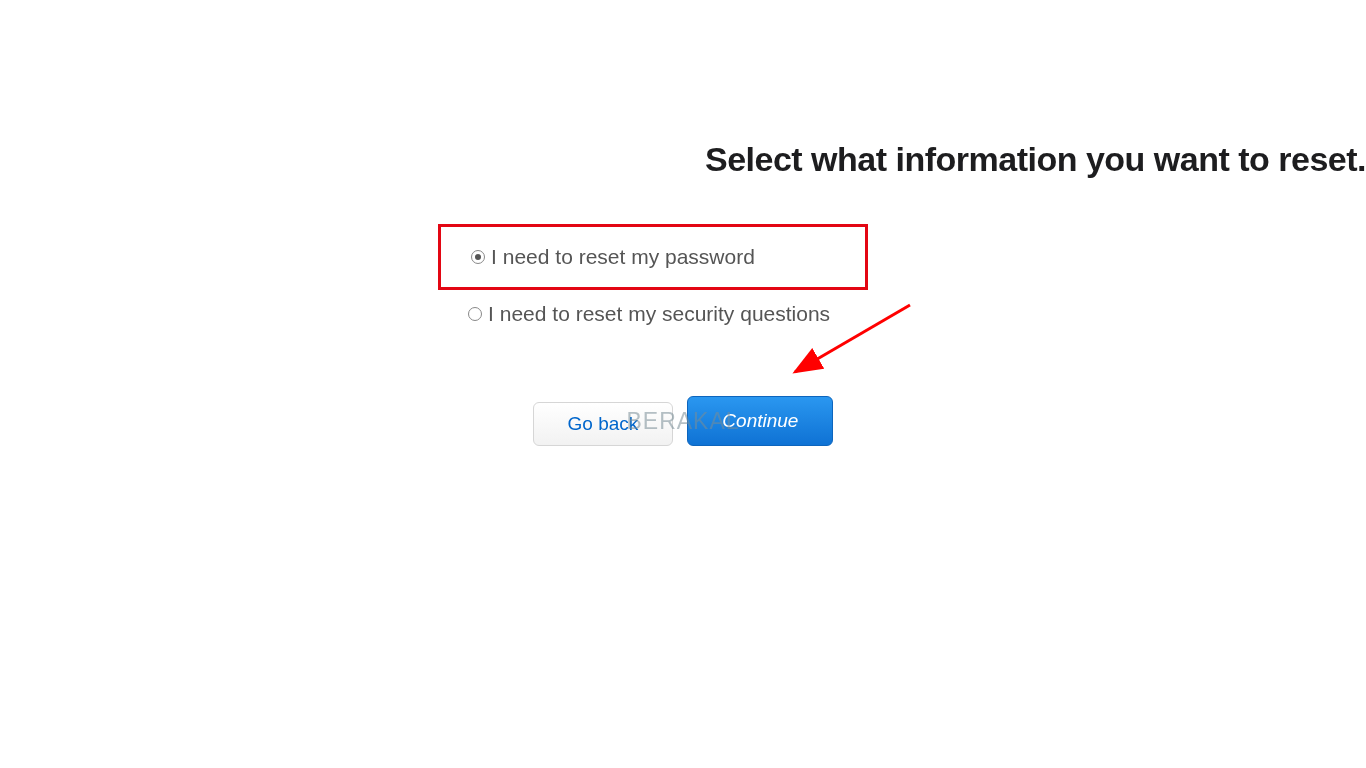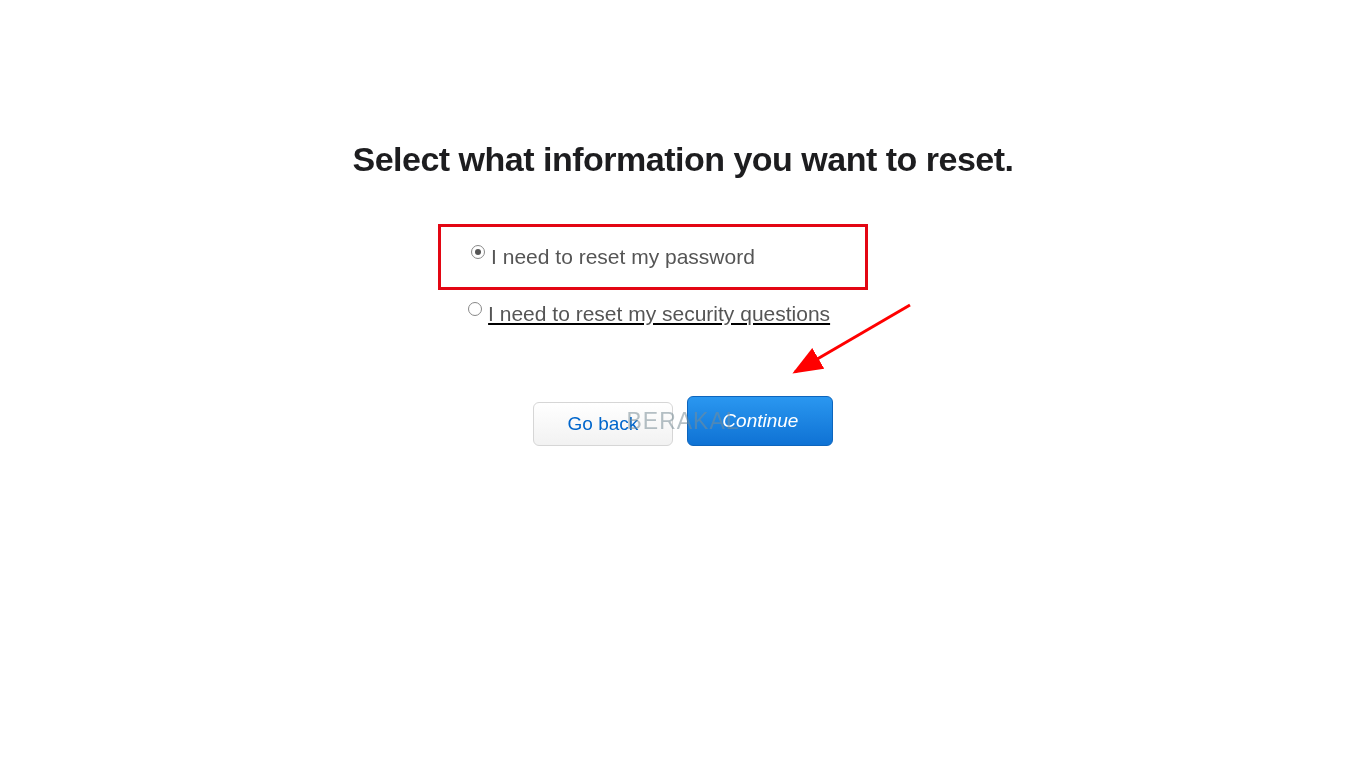--- a/index.html
+++ b/index.html
@@ -17,40 +17,40 @@
     .container {
       padding-top: 140px;
       text-align: center;
     }
     .heading {
       font-size: 34px;
       font-weight: 600;
       color: #1d1d1f;
       margin-bottom: 45px;
       letter-spacing: -0.5px;
+      text-align: right;
     }
     .options-wrapper {
       display: inline-block;
       text-align: left;
     }
     .highlight-box {
       border: 3px solid #e30613;
       padding: 18px 110px 18px 30px;
       margin-bottom: 4px;
       position: relative;
       left: -30px;
     }
     .option-row {
       display: flex;
-      align-items: flex-start;
+      align-items: center;
       gap: 6px;
     }
     .option-row.second {
       padding: 8px 0 0 0;
-      text-decoration: underline;
     }
     .radio {
       width: 14px;
       height: 14px;
       border-radius: 50%;
       border: 1px solid #888;
       background: #fff;
       position: relative;
       flex-shrink: 0;
     }

